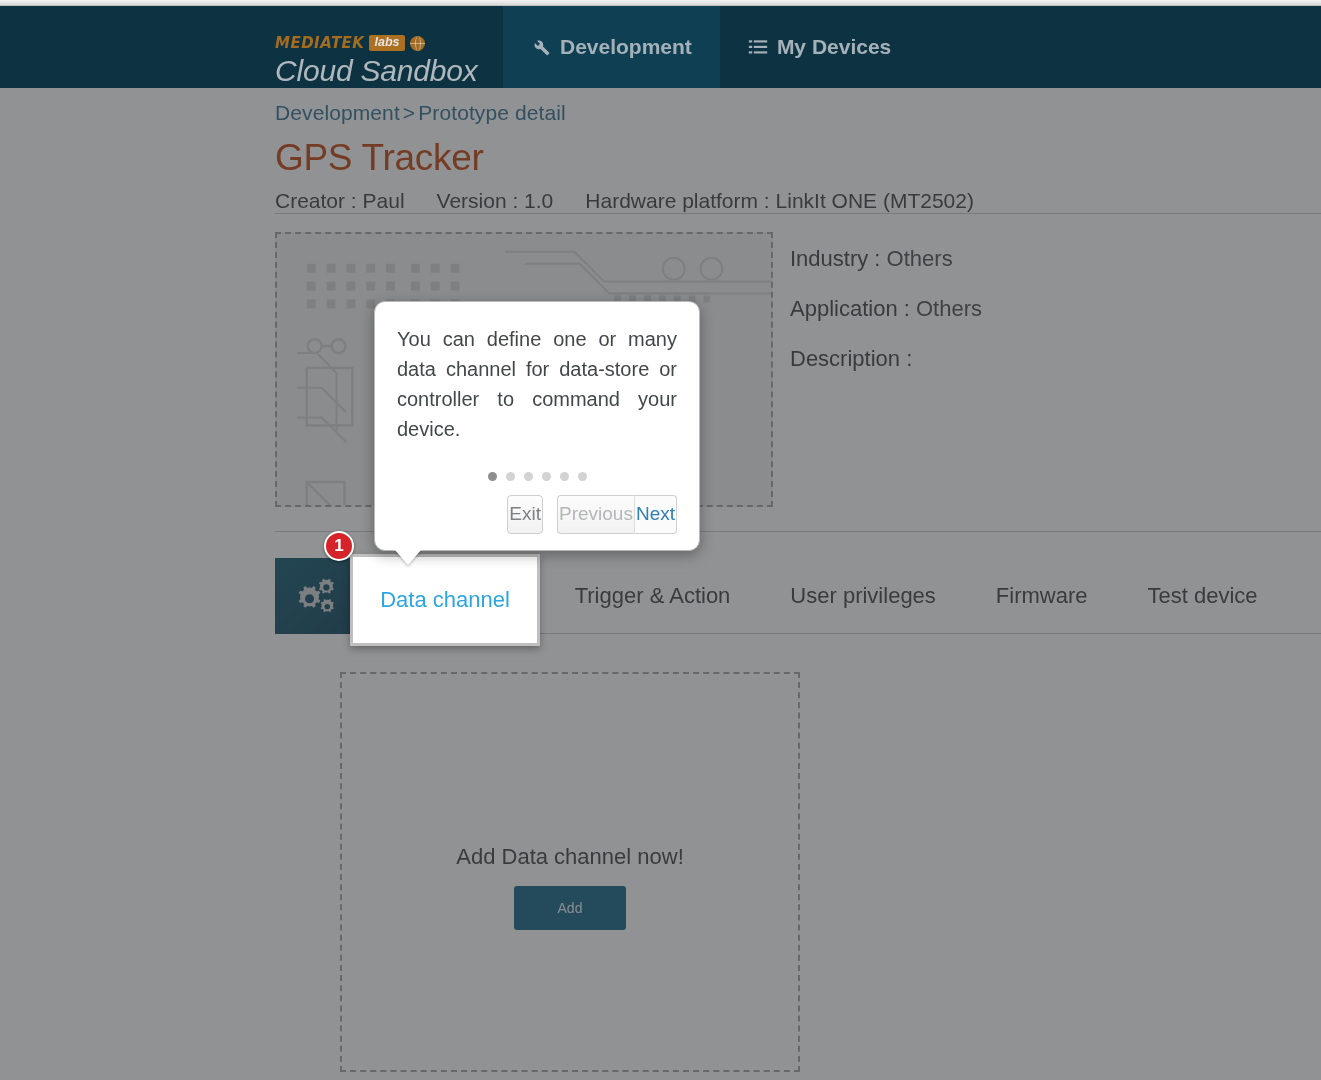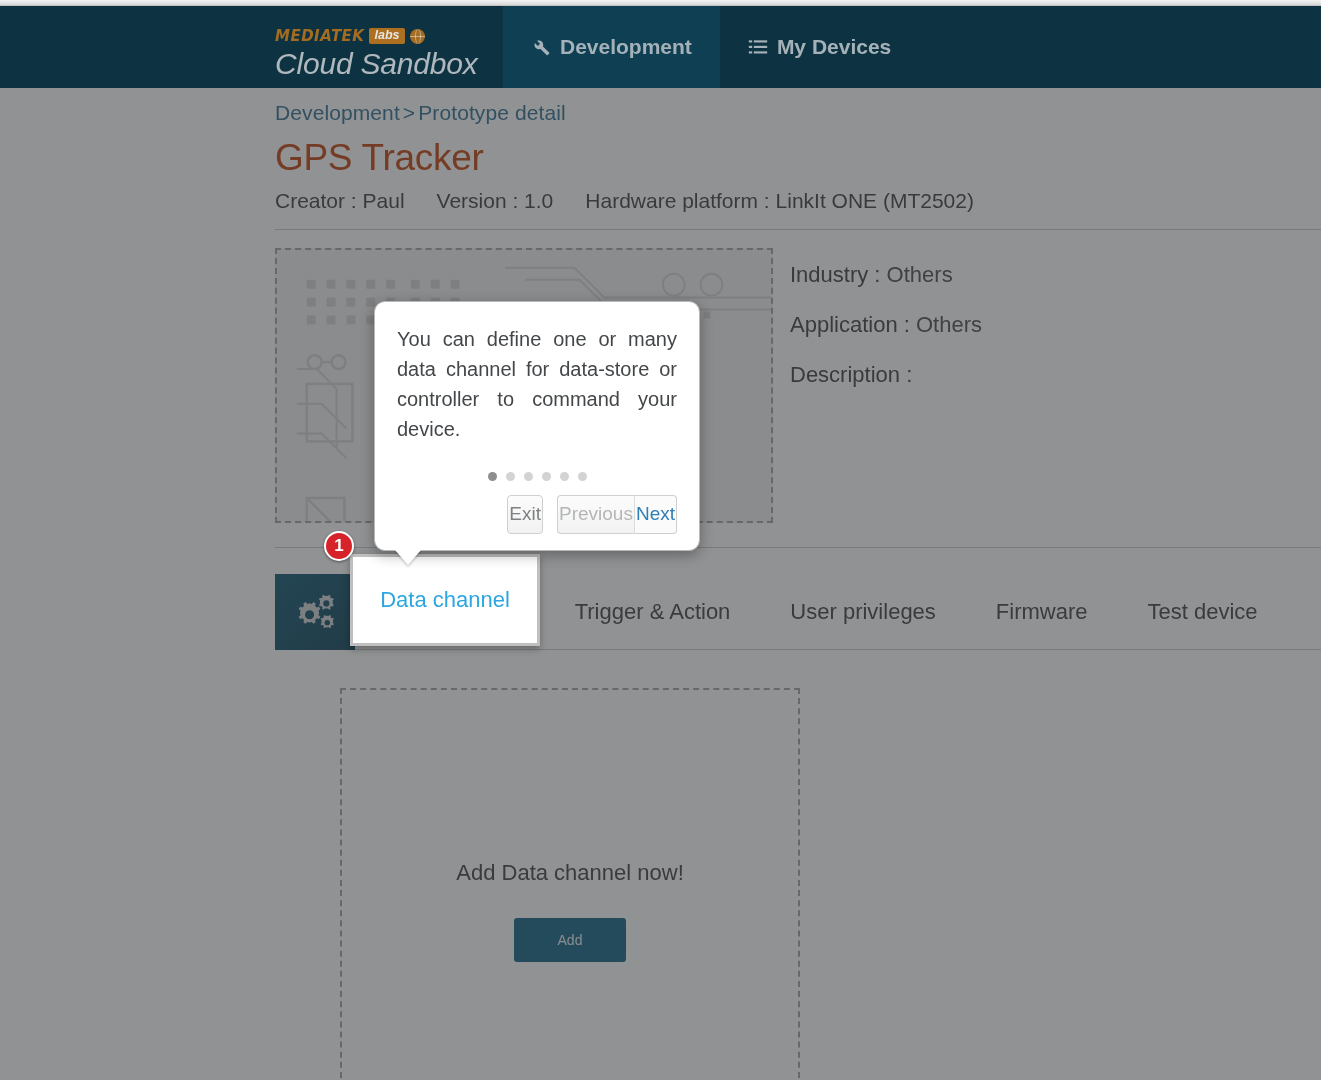--- a/index.html
+++ b/index.html
@@ -41,21 +41,21 @@
     position: absolute;
     left: 275px; top: 0;
     height: 82px;
     display: flex;
     align-items: stretch;
   }
   .brand {
     width: 228px;
     display: flex;
     flex-direction: column;
-    justify-content: flex-start;
+    justify-content: flex-end;
     padding-top: 20px;
   }
   .brand-top {
     display: flex;
     align-items: center;
     gap: 5px;
     height: 20px;
   }
   .brand-mediatek {
     font-family: "DejaVu Sans", sans-serif;
@@ -154,21 +154,20 @@
     color: #c2410c;
     letter-spacing: -0.3px;
   }
 
   .meta-row {
     margin-top: 10px;
     font-size: 21px;
     color: #3b3f41;
     display: flex;
     gap: 32px;
-    padding-bottom: 16px;
     border-bottom: 1px solid #c9c9c9;
     width: 1046px;
   }
 
   
   .proto-summary {
     margin-top: 18px;
     display: flex;
     gap: 17px;
     padding-bottom: 24px;
@@ -230,21 +229,21 @@
     min-height: 400px;
     border: 2px dashed #9fa3a5;
     display: flex;
     flex-direction: column;
     align-items: center;
     padding-top: 170px;
   }
   .dc-empty-text {
     font-size: 22px;
     color: #3d4143;
-    margin-bottom: 32px;
+    margin-bottom: 16px;
   }
   .btn-add {
     background: #0d6285;
     color: #e6f2f7;
     border: none;
     font-size: 14px;
     padding: 14px 44px;
     border-radius: 3px;
     cursor: pointer;
     font-family: "Liberation Sans", sans-serif;

